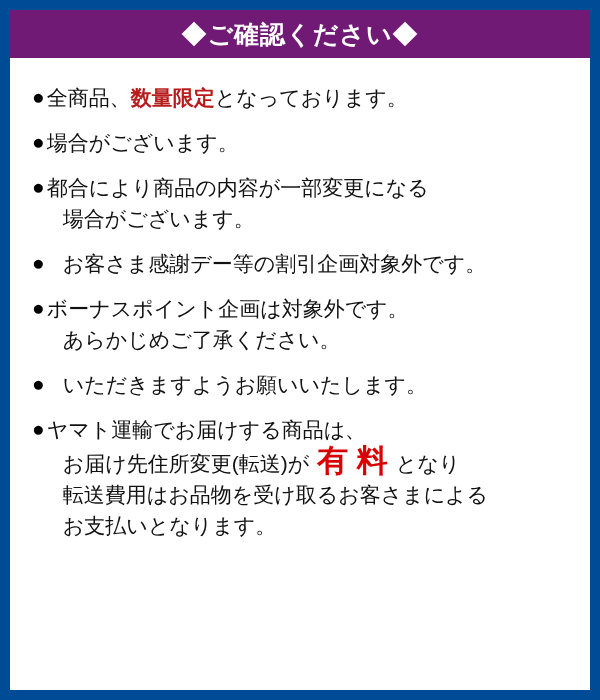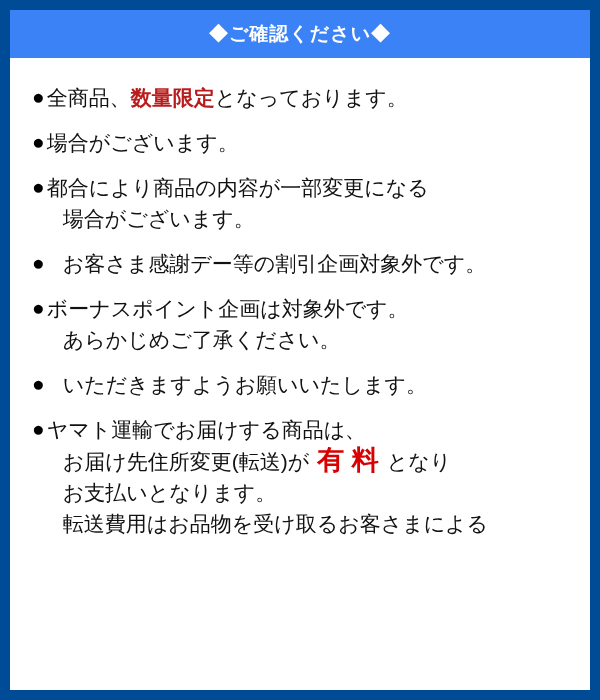--- a/index.html
+++ b/index.html
@@ -16,26 +16,26 @@
   .notice-card {
     position: relative;
     width: 600px;
     height: 700px;
     box-sizing: border-box;
     border: 10px solid #004b96;
     background: #ffffff;
   }
   .notice-header {
     height: 48px;
-    background: #3b82f6;
+    background: #701a75;
     color: #ffffff;
     display: flex;
     align-items: center;
     justify-content: center;
-    font-size: 19px;
+    font-size: 25px;
     font-weight: bold;
     letter-spacing: 1px;
   }
   .notice-body {
     padding: 24px 22px 0 22px;
     box-sizing: border-box;
   }
   .notice-item {
     display: flex;
     align-items: flex-start;
@@ -60,21 +60,21 @@
   .line.indented {
     padding-left: 16px;
   }
   .hl-red {
     color: #b91c1c;
     font-weight: bold;
   }
   .big-red {
     color: #d80000;
     font-weight: bold;
-    font-size: 27px;
+    font-size: 31px;
     padding: 0 8px;
   }
 </style>
 </head>
 <body>
 
 <div class="notice-card">
   <div class="notice-header">
     <span>◆ご確認ください◆</span>
   </div>
@@ -115,18 +115,18 @@
         <span class="bullet">●</span>
         <div class="item-lines">
           <div class="line indented"><span>いただきますようお願いいたします。</span></div>
         </div>
       </div>
       <div class="notice-item">
         <span class="bullet">●</span>
         <div class="item-lines">
           <div class="line"><span>ヤマト運輸でお届けする商品は、</span></div>
           <div class="line indented"><span>お届け先住所変更(転送)が</span><span class="big-red">有 料</span><span>となり</span></div>
+          <div class="line indented"><span>転送費用はお品物を受け取るお客さまによる</span></div>
           <div class="line indented"><span>お支払いとなります。</span></div>
-          <div class="line indented"><span>転送費用はお品物を受け取るお客さまによる</span></div>
         </div>
       </div>
     </div>
 </div>
 
 </body></html>

